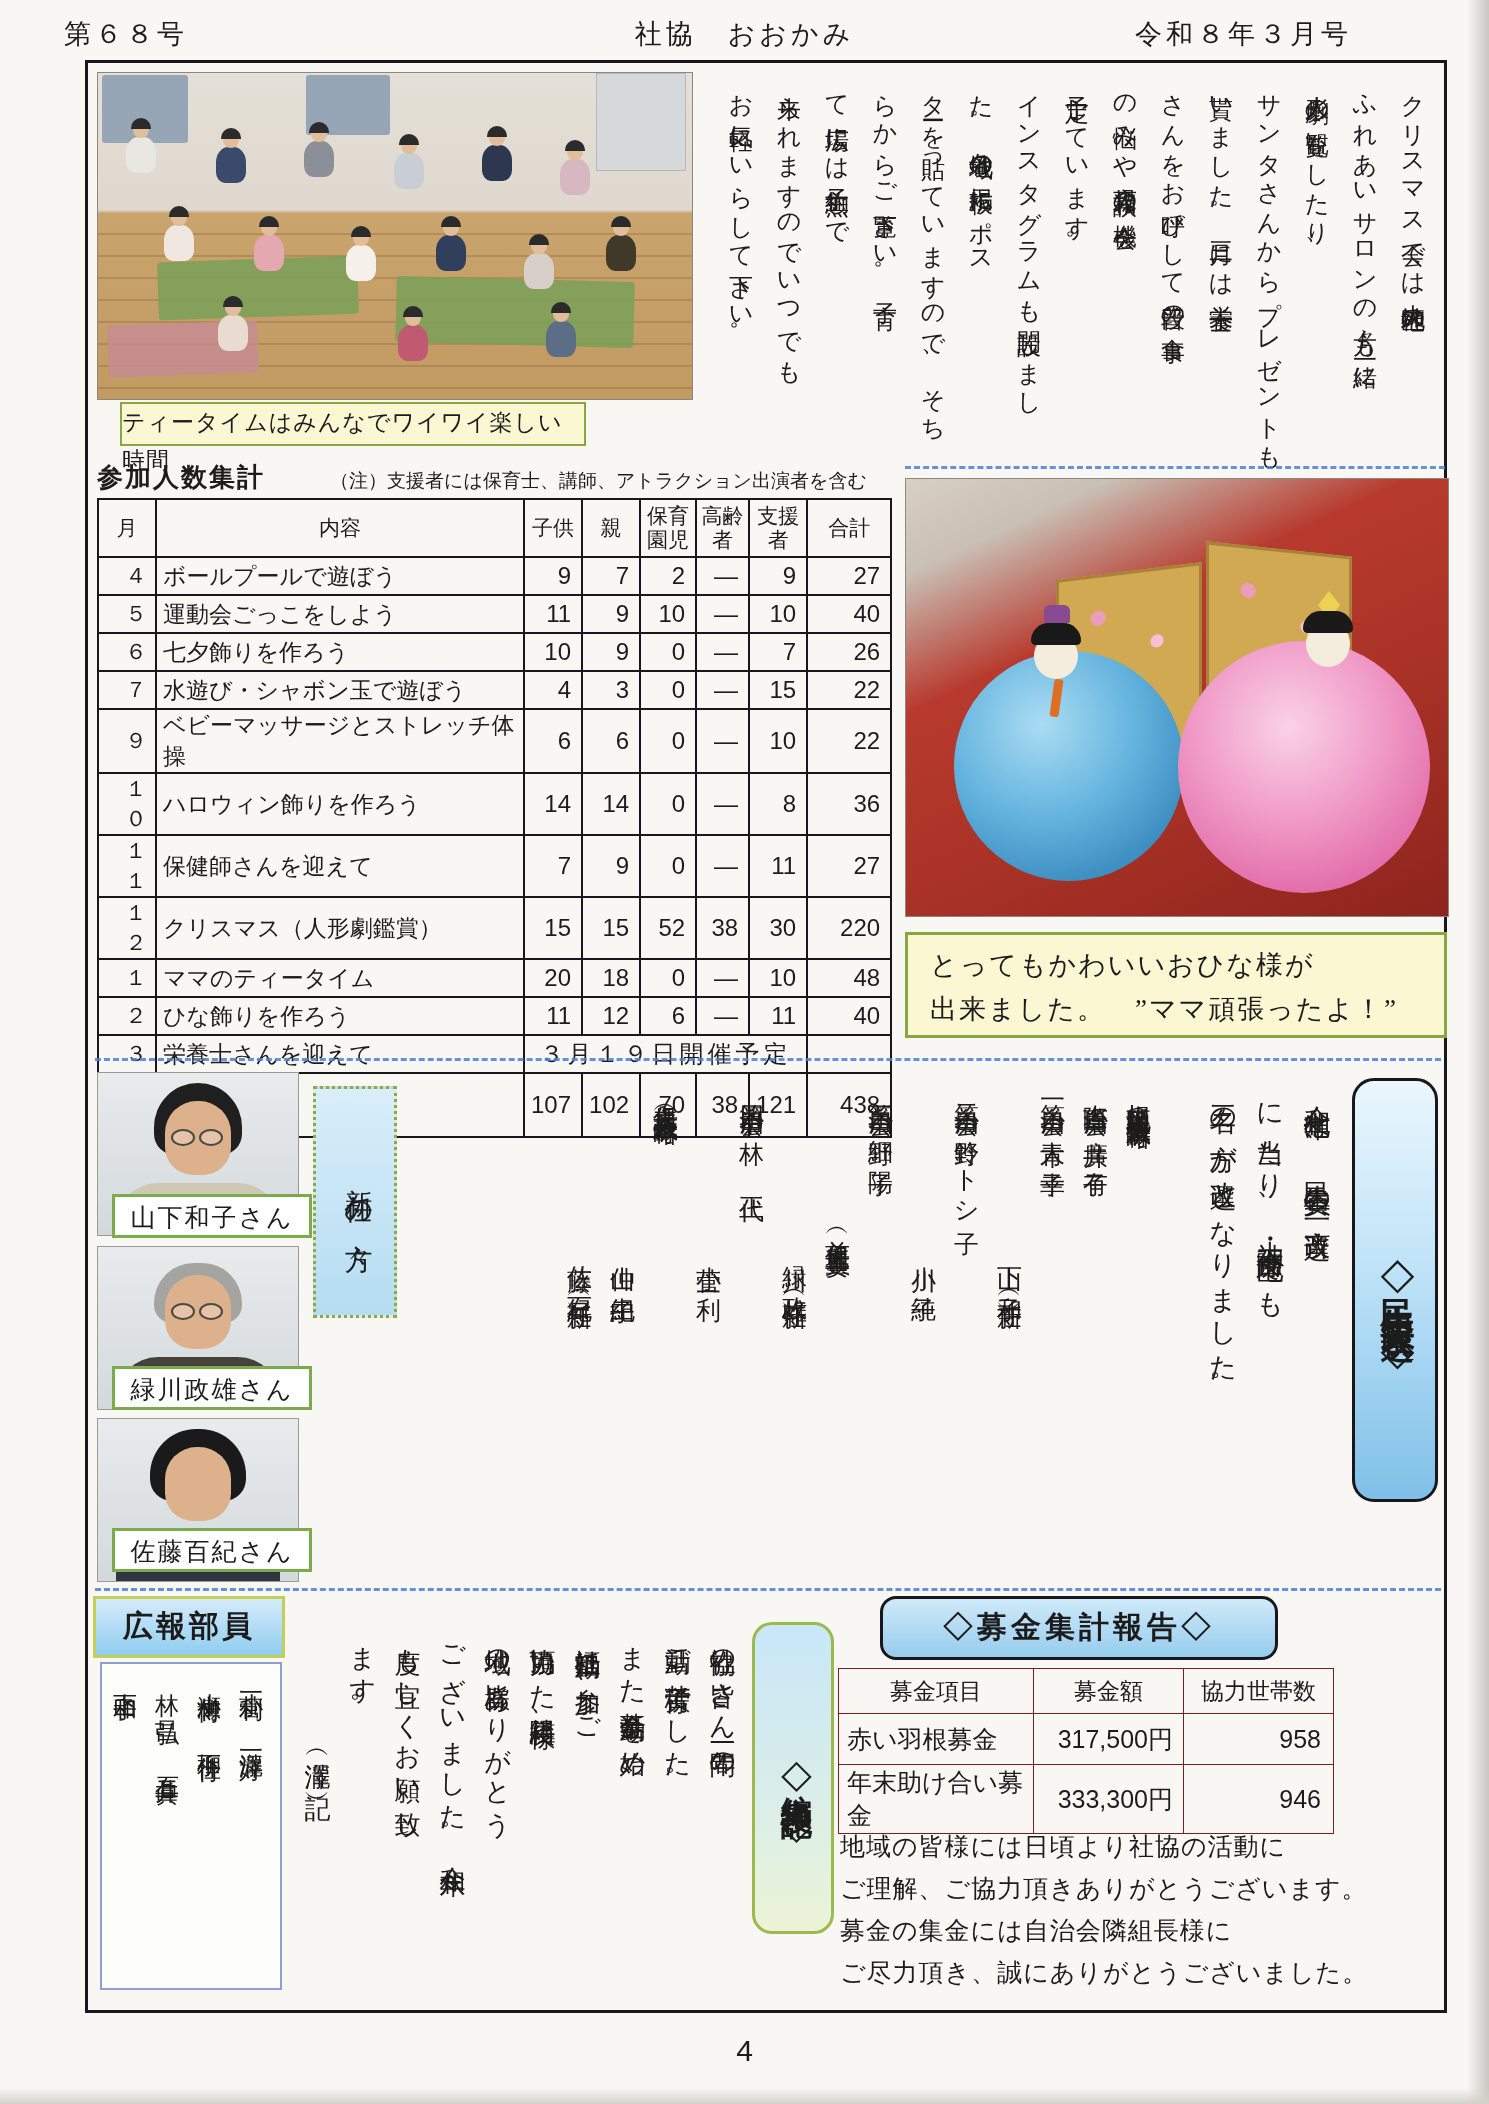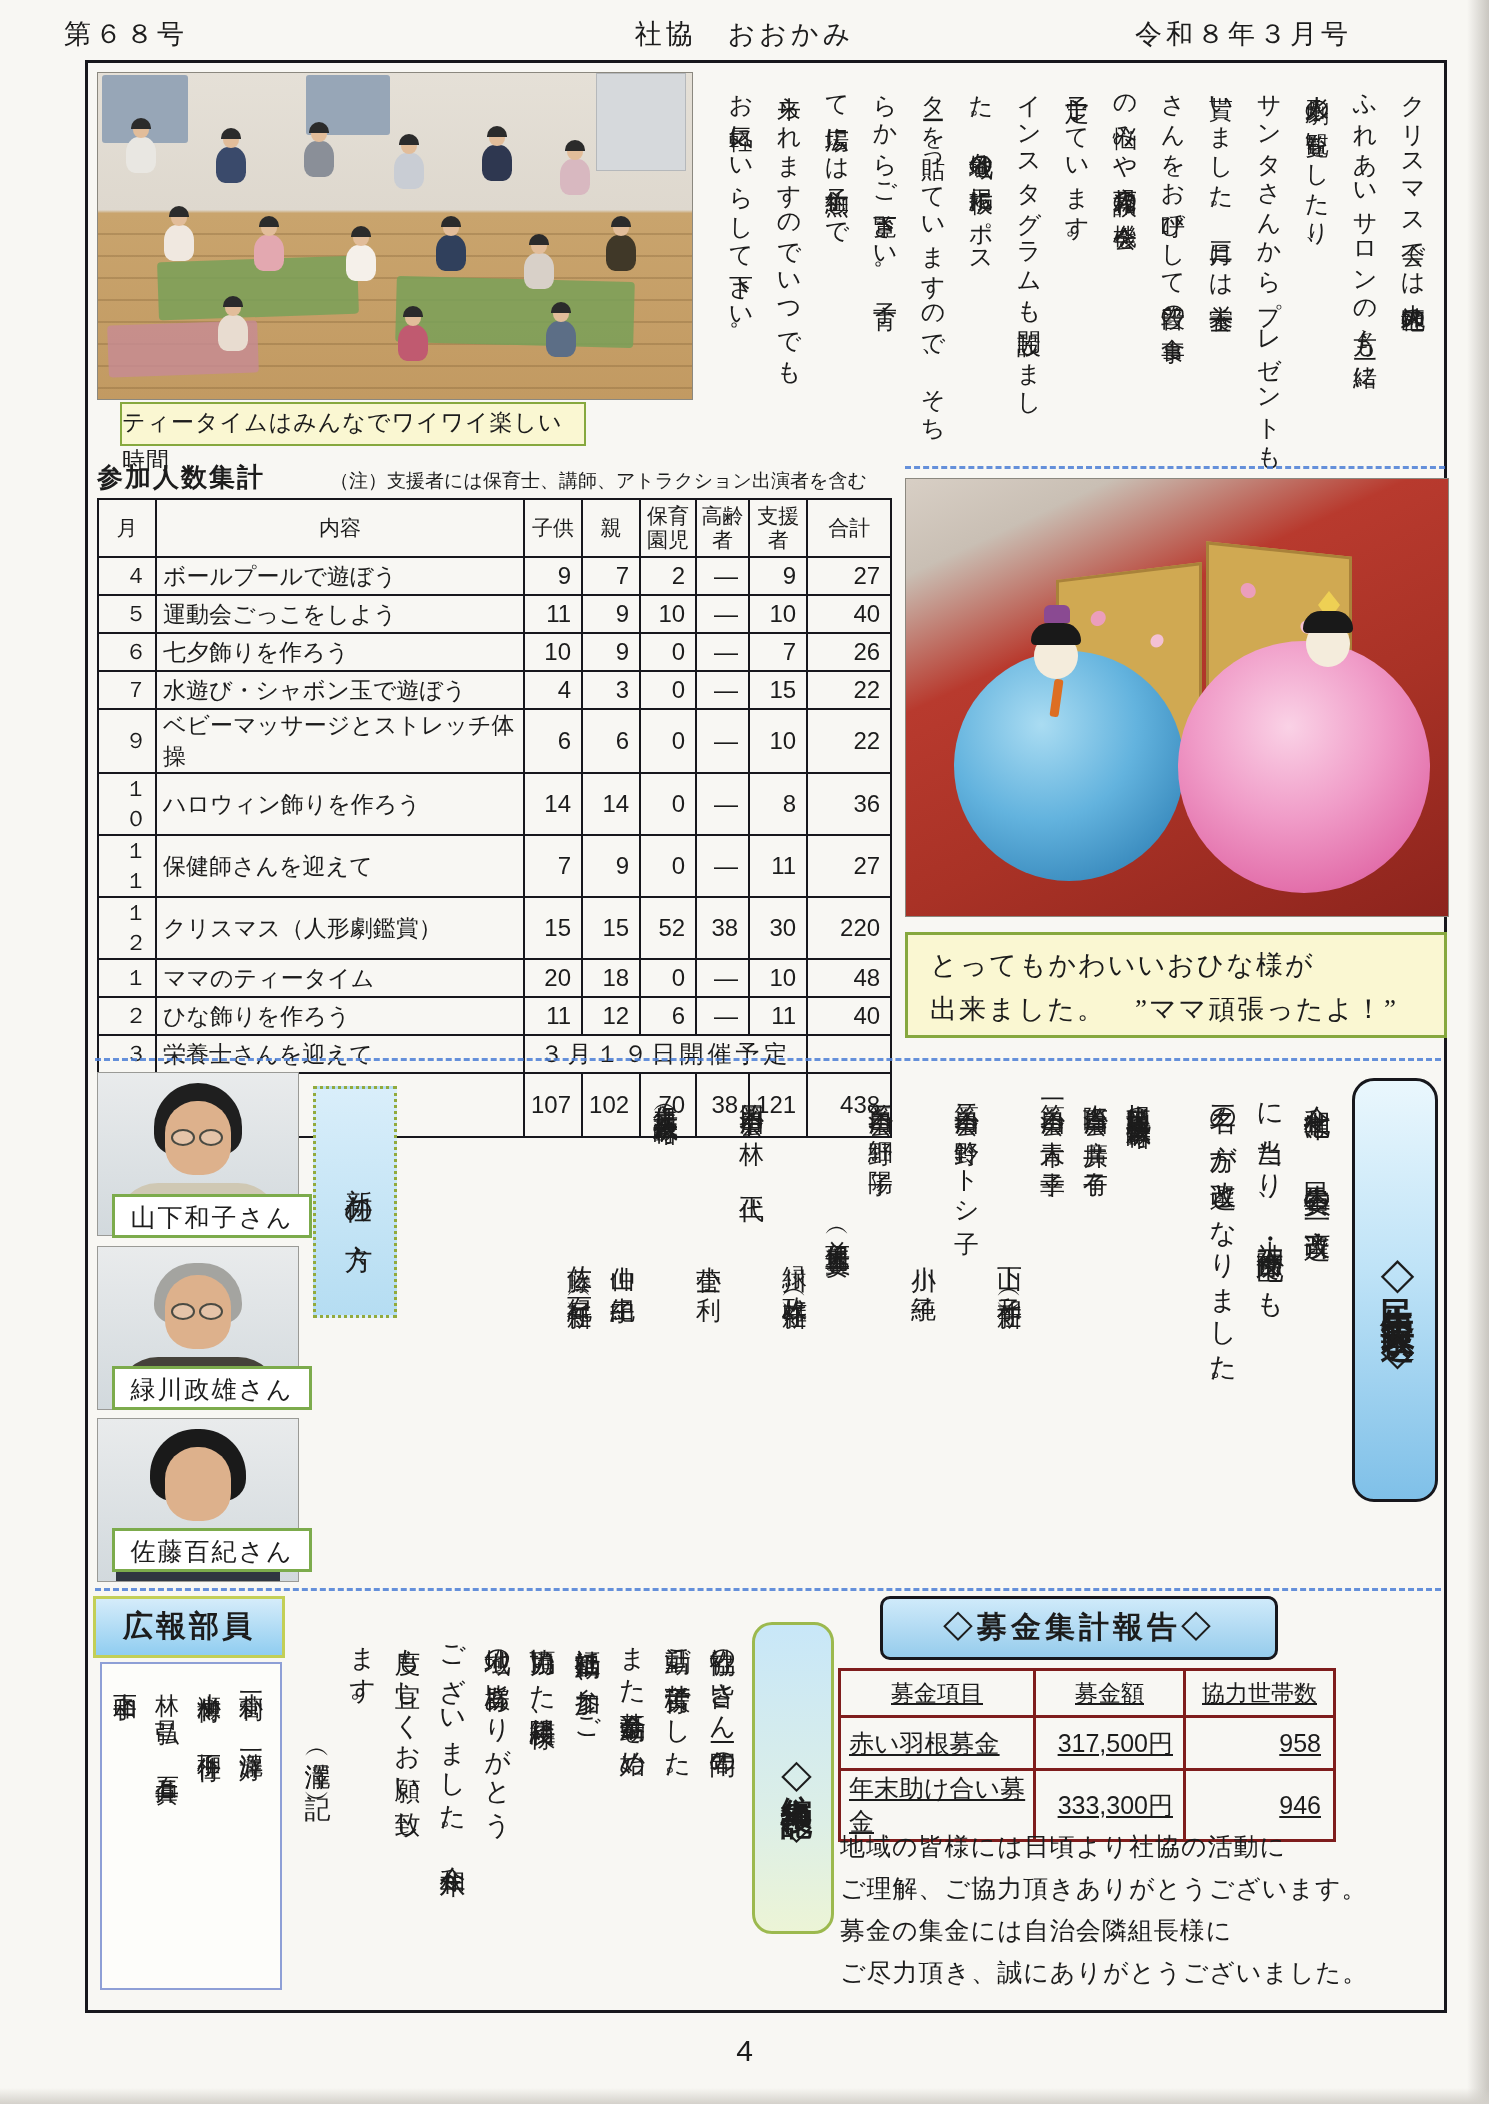--- a/index.html
+++ b/index.html
@@ -163,27 +163,27 @@
 
   .edit-titlebox{left:752px;top:1622px;width:76px;height:306px;
     border:3px solid #9cb94e;border-radius:20px;
     background:linear-gradient(180deg,#c8e7f8 0%,#ddefe6 65%,#ecf4d6 100%);
     font-family:"Liberation Sans",sans-serif;font-weight:bold;font-size:31px;
     letter-spacing:4px;text-align:center;line-height:70px;}
   .edit-note{left:295px;top:1628px;width:450px;height:372px;font-size:26px;letter-spacing:2px;}
   .edit-note .vcol{line-height:45px;}
 
   .bokin-title{position:absolute;left:880px;top:1596px;width:392px;height:58px;
-    border:3px solid #17171c;border-radius:10px;
+    border:3px solid #17171c;border-radius:16px;
     background:linear-gradient(180deg,#cfeafa,#96ccec);
     font-family:"Liberation Sans",sans-serif;font-weight:bold;font-size:30px;
     text-align:center;line-height:56px;letter-spacing:4px;}
   table.btable{position:absolute;left:838px;top:1668px;border-collapse:collapse;
     font-family:"Liberation Sans",sans-serif;table-layout:fixed;}
-  .btable th,.btable td{border:3px solid #7f1d1d;font-weight:normal;text-decoration:underline;}
+  .btable th,.btable td{border:1px solid #7f1d1d;font-weight:normal;}
   .btable th{font-size:23px;height:42px;text-align:center;}
   .btable td{font-size:25px;height:48px;}
   .btable .c-item{text-align:left;padding-left:8px;}
   .btable .c-amt{text-align:right;padding-right:10px;}
   .btable .c-cnt{text-align:right;padding-right:12px;}
   .bokin-msg{position:absolute;left:840px;top:1826px;width:600px;font-size:25px;line-height:42px;letter-spacing:1px;}
 
   .pageno{position:absolute;left:0;right:0;top:2034px;text-align:center;
     font-size:30px;font-family:"Liberation Sans",sans-serif;}
 </style>

